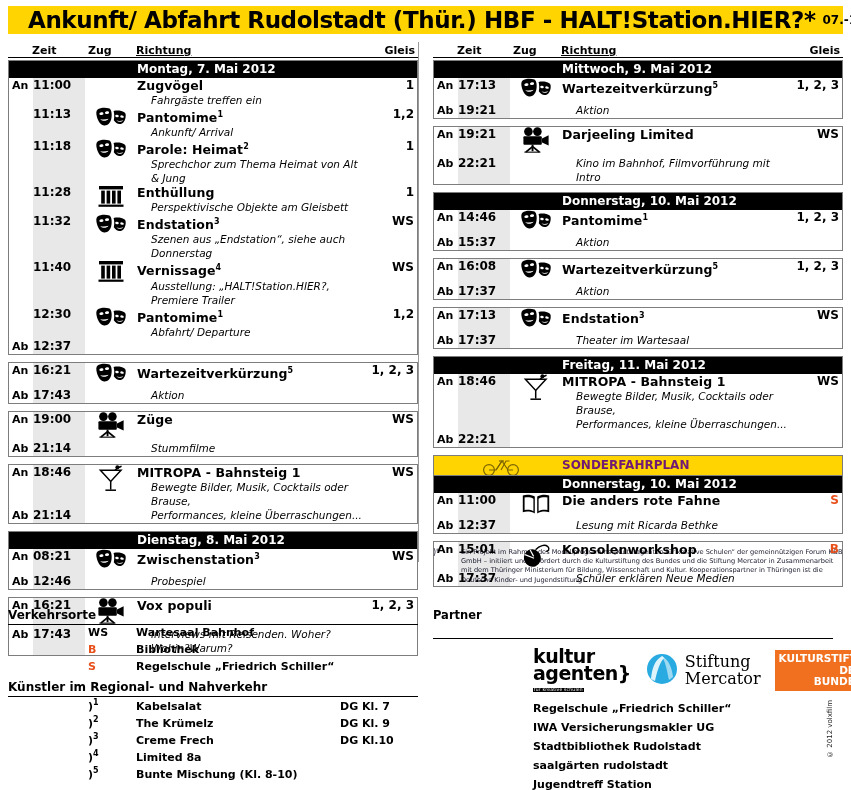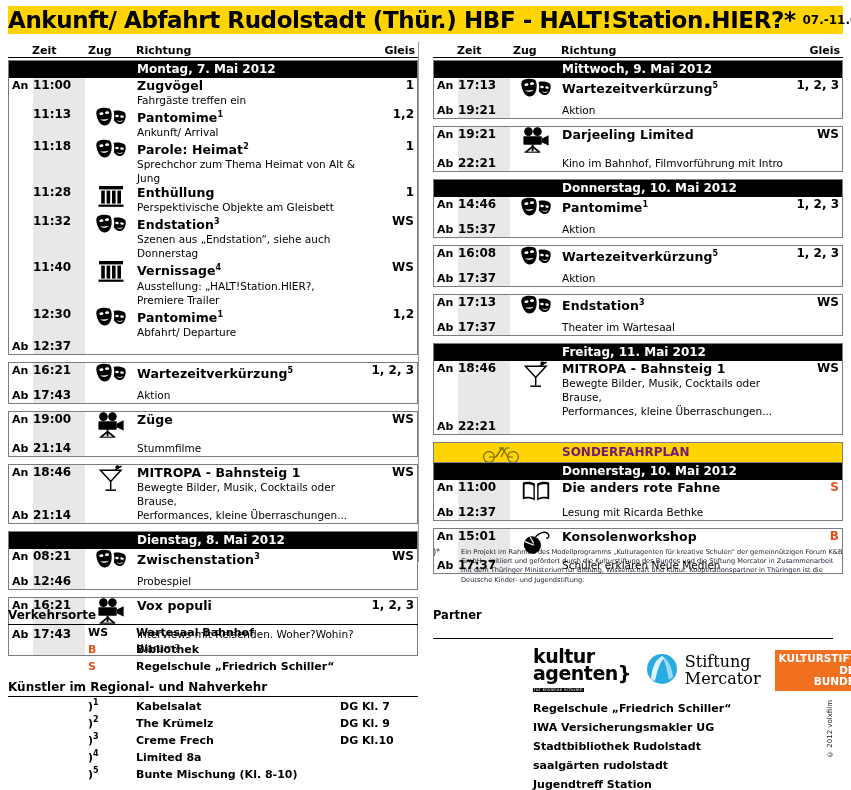--- a/index.html
+++ b/index.html
@@ -16,21 +16,21 @@
   .page { position:relative; width:851px; height:790px; }
 
   
   .titlebar {
     position:absolute; left:8px; top:6px; width:835px; height:28px;
     background:#FFD400;
     display:flex; align-items:center;
   }
   .title-main {
     font-weight:bold; font-size:23px; letter-spacing:-0.4px;
-    white-space:nowrap; padding-left:0; line-height:1;
+    white-space:nowrap; padding-left:20px; line-height:1;
   }
   .title-date {
     font-weight:bold; font-size:12px; margin-left:7px; padding-bottom:1px;
     white-space:nowrap;
   }
 
   
   .cols { position:absolute; left:8px; top:42px; width:835px; }
   .col { position:absolute; top:0; width:410px; }
   .col-left { left:0; }
@@ -43,21 +43,21 @@
   
   .thead {
     display:flex; align-items:flex-end; height:16px;
     font-weight:bold; font-size:11px;
     border-bottom:1.5px solid #000;
     margin-bottom:2px;
   }
   .c-anab { width:24px; }
   .c-zeit { width:52px; text-align:left; }
   .c-zug  { width:52px; text-align:left; padding-left:4px; }
-  .c-rich { flex:1; text-align:left; }
+  .c-rich { flex:1; text-align:left;text-decoration:underline; }
   .c-gleis{ width:48px; text-align:right; padding-right:3px; }
 
   
   .block {
     border:1px solid #7d7d7d;
     margin-bottom:7px;
     background:#fff;
     position:relative;
     overflow:hidden;
   }
@@ -102,21 +102,21 @@
   }
   .cell-rich { flex:1; line-height:15px; padding-right:4px; }
   .cell-gleis{
     width:48px; text-align:right; padding-right:3px;
     font-weight:bold; font-size:12px; line-height:15px;
   }
   .cell-gleis.accent { color:#E8501B; }
 
   .ttl { font-weight:bold; font-size:12.5px; letter-spacing:0.1px; }
   .ttl sup { font-size:8px; vertical-align:super; font-weight:bold; }
-  .sub { font-size:10.5px; line-height:14px; }
+  .sub { font-style:italic; font-size:10.5px; line-height:14px;margin-left:14px; }
 
   
   .ico { display:block; }
 
   
   .footnote {
     position:absolute; left:433px; top:548px; width:410px;
     font-size:6.6px; line-height:9.2px; color:#1a1a2e;
   }
   .footnote .star { position:absolute; left:0; top:0; font-size:8px; }

